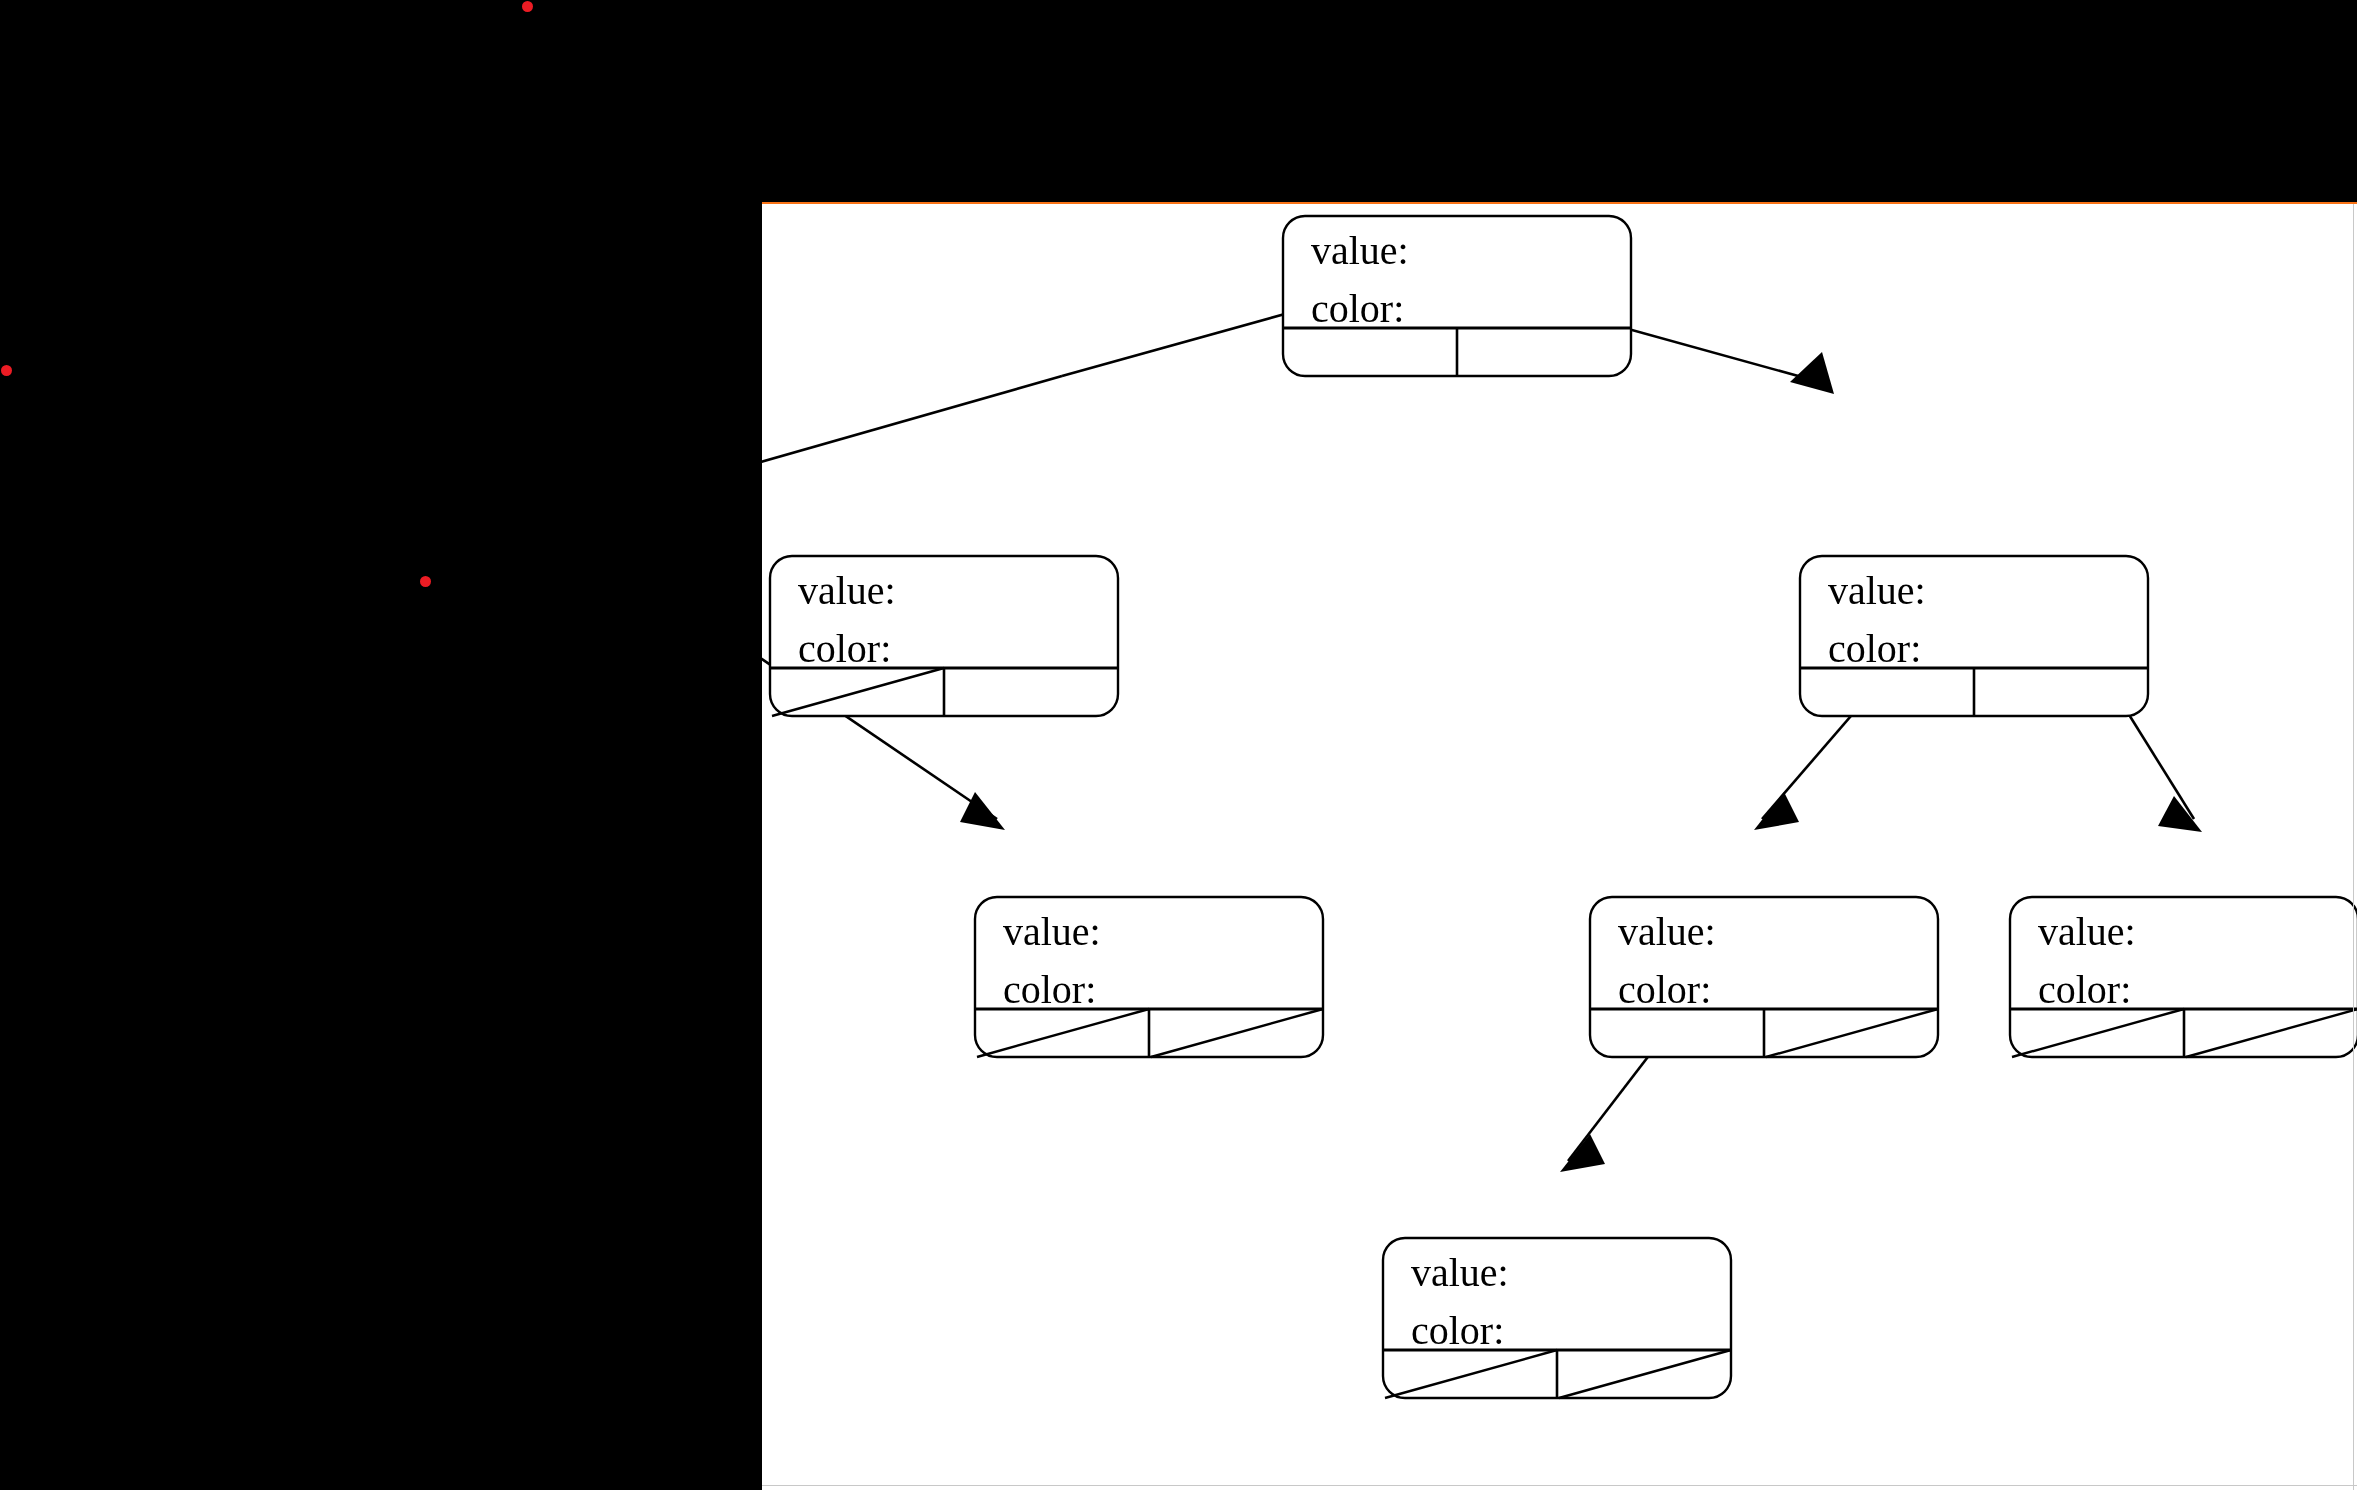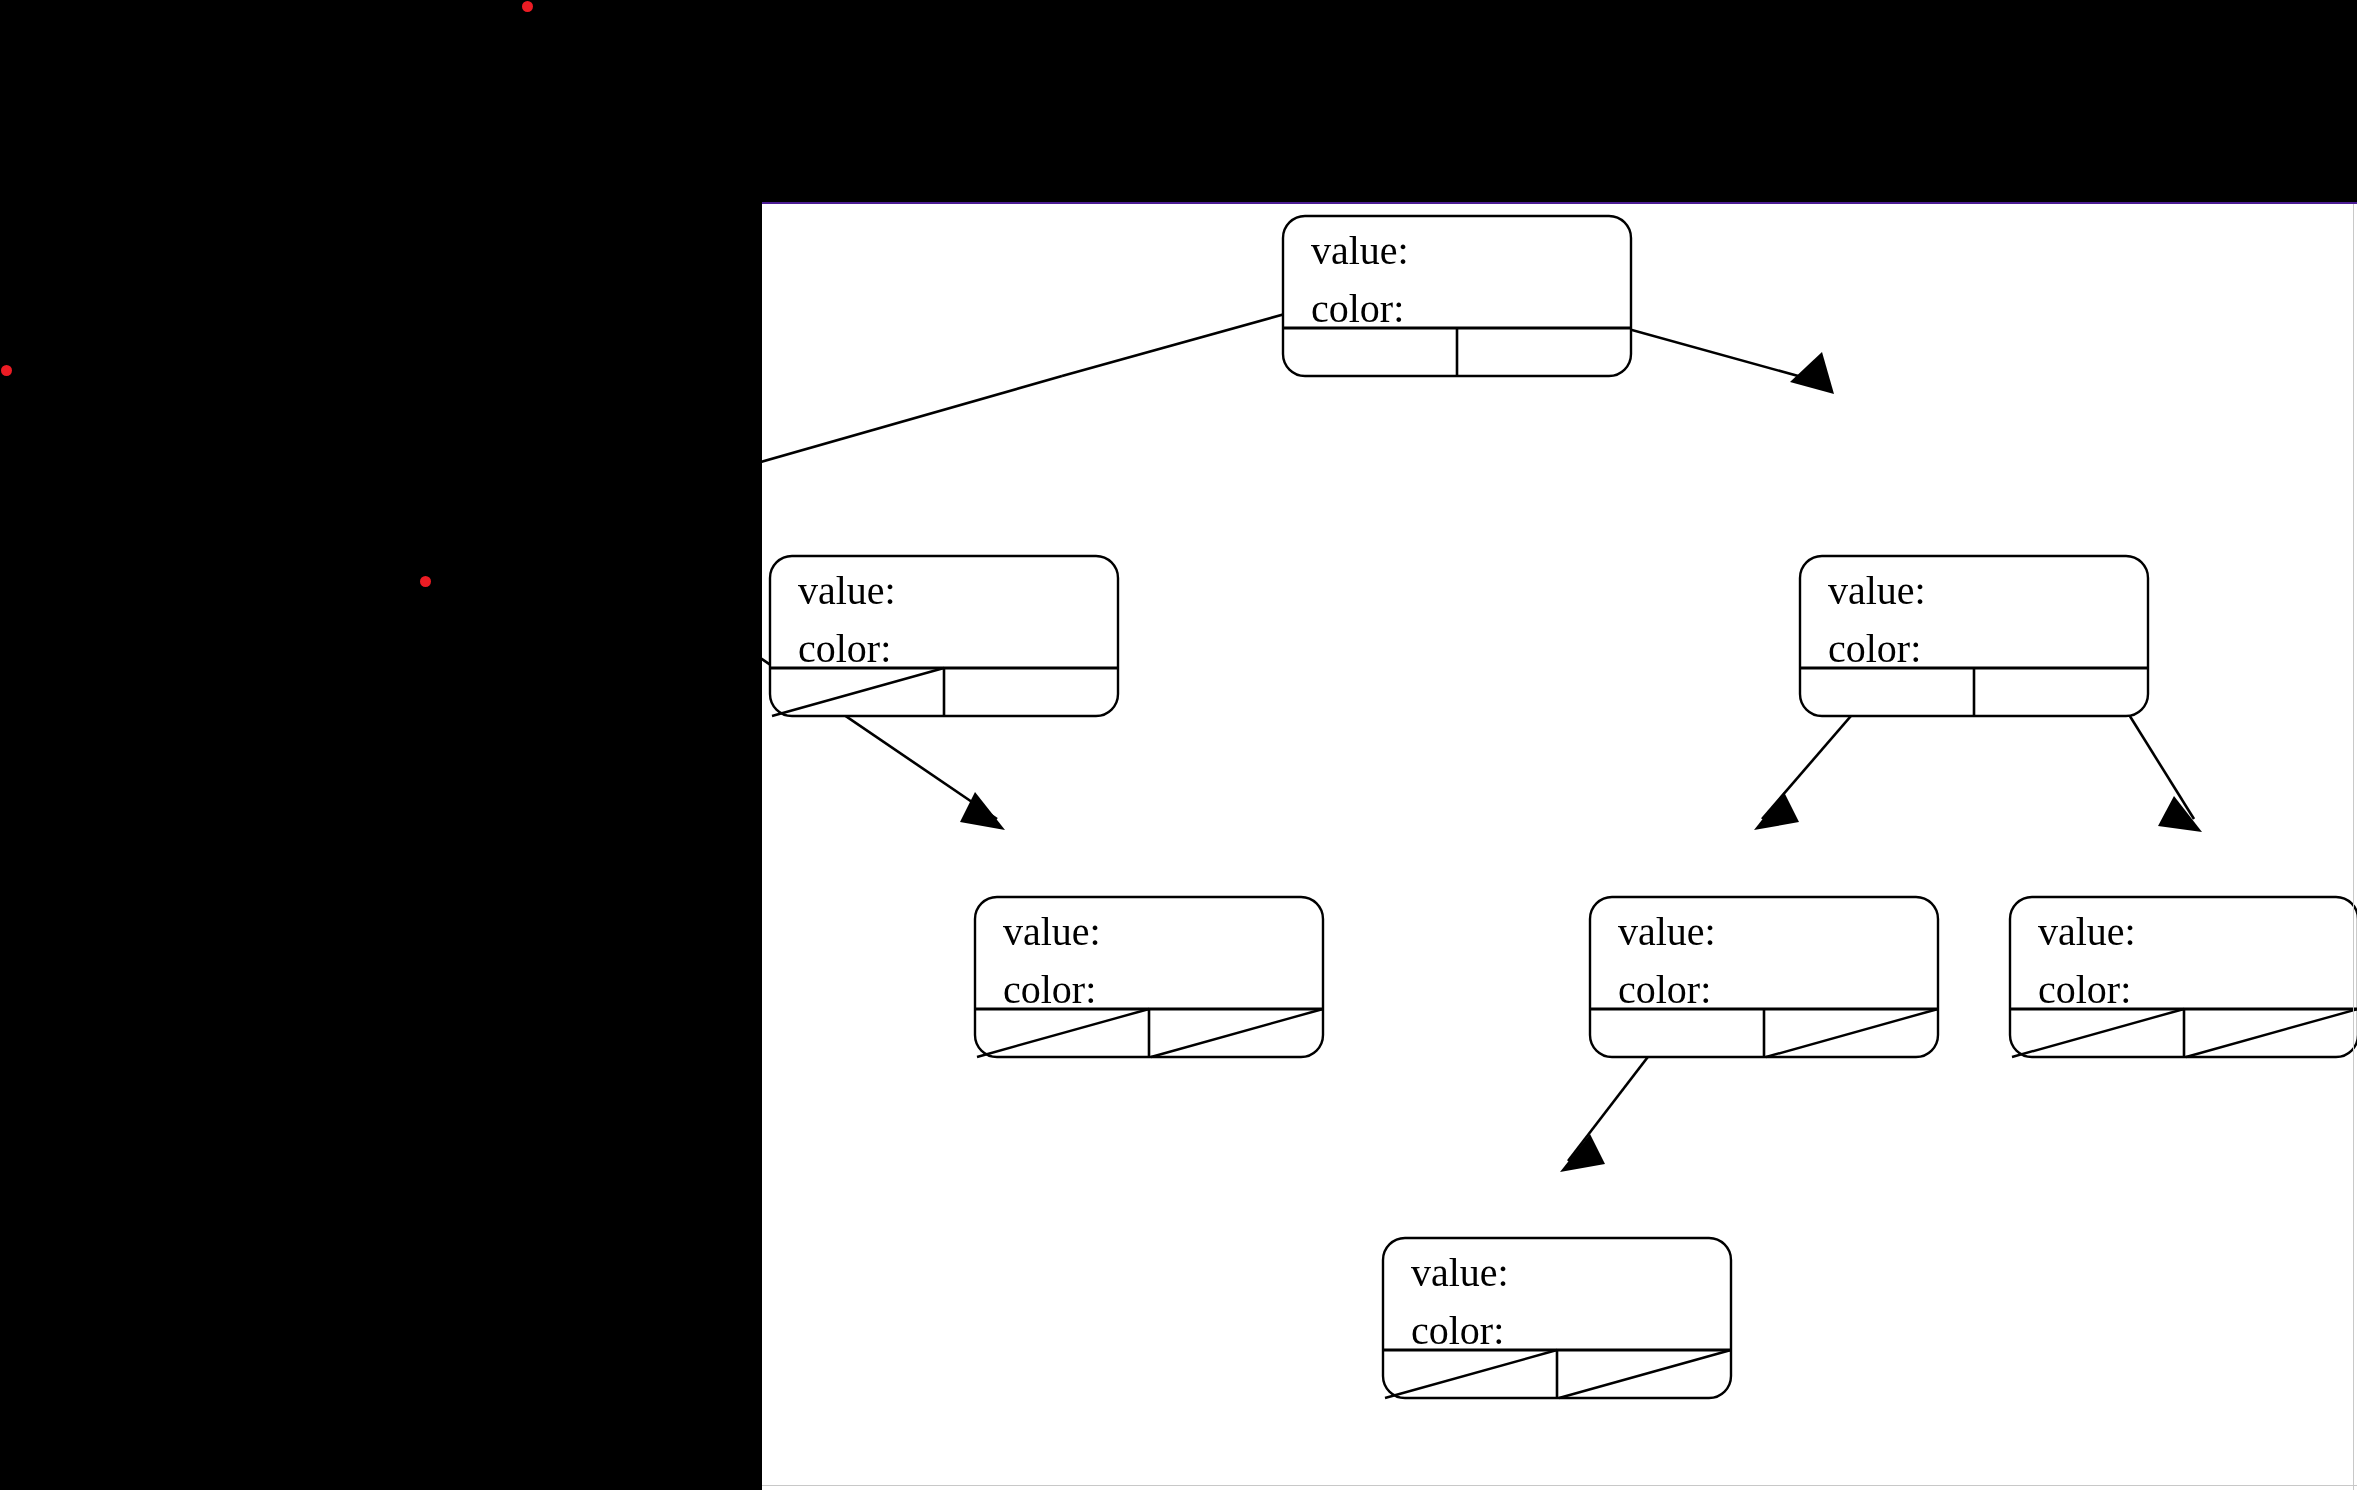--- a/index.html
+++ b/index.html
@@ -30,21 +30,21 @@
     border-radius: 50%;
     background: #ec1c24;
   }
   #canvas-panel {
     position: absolute;
     left: 762px;
     top: 202px;
     width: 1595px;
     height: 1288px;
     background: #ffffff;
-    border-top: 2px solid #4c1d95;
+    border-top: 2px solid #f97316;
     box-sizing: border-box;
     overflow: hidden;
   }
   #canvas-right-edge {
     position: absolute;
     right: 3px;
     top: 0;
     width: 1px;
     height: 1288px;
     background: #c8c8c8;

